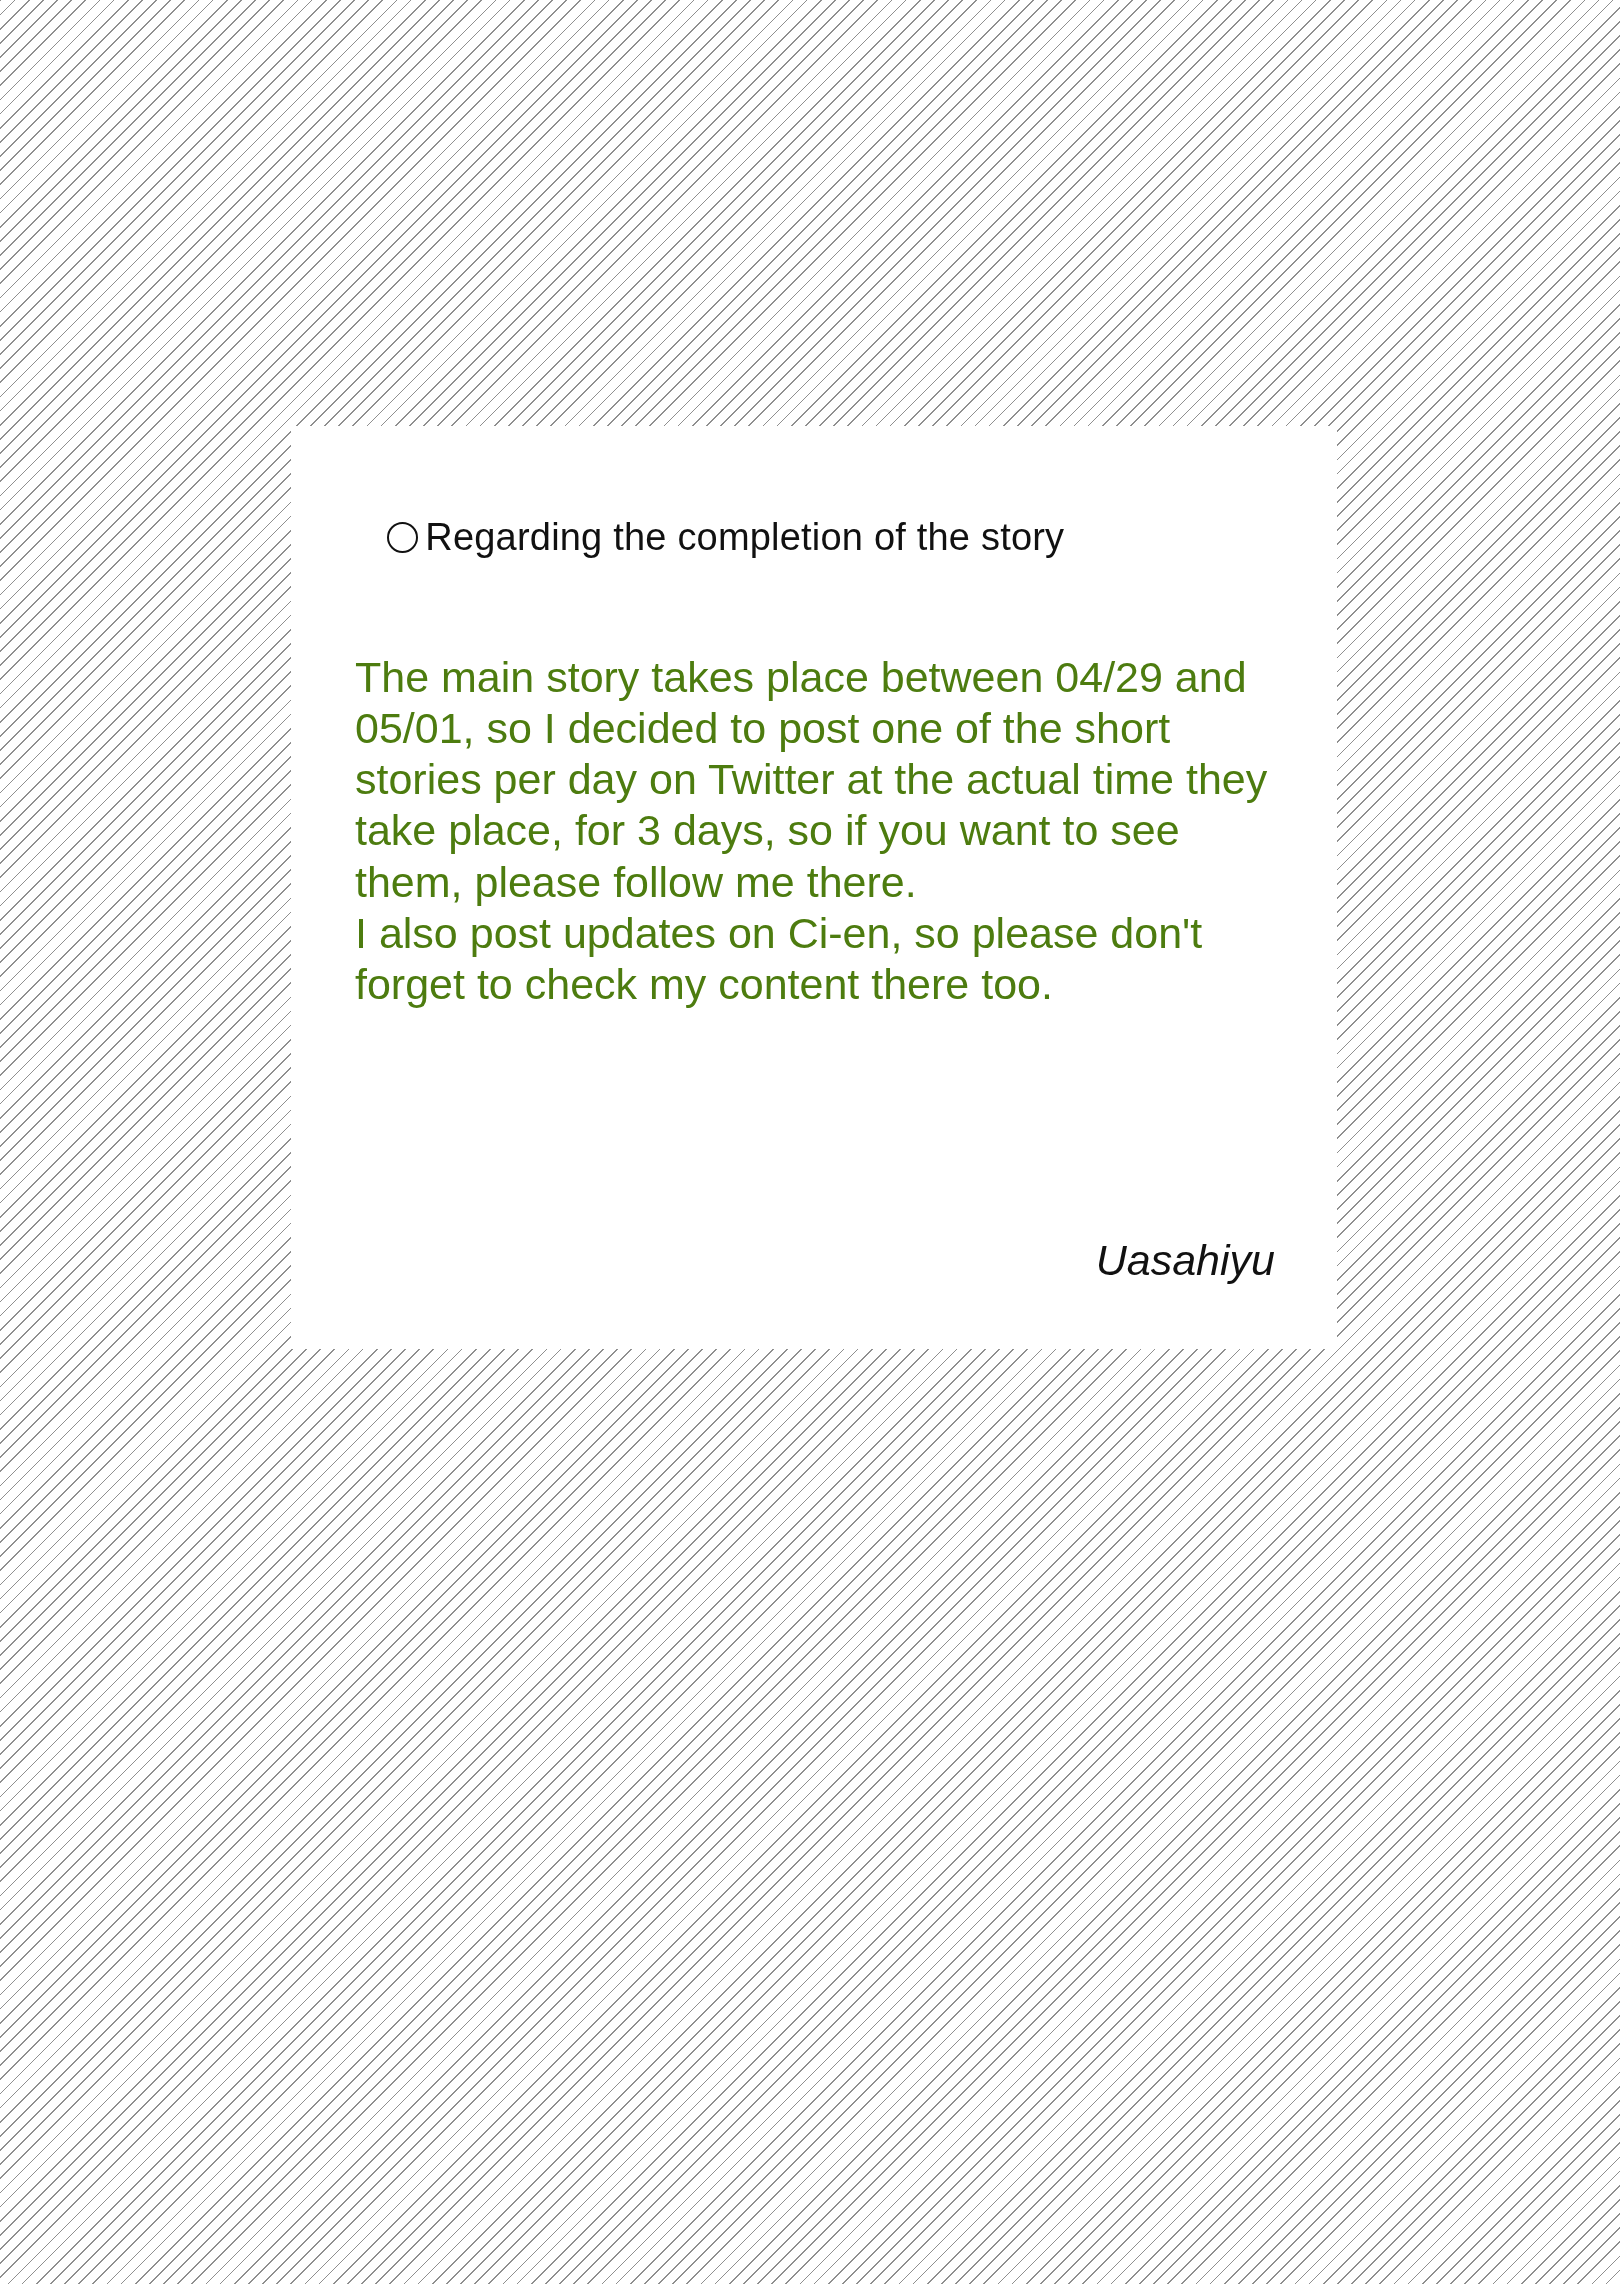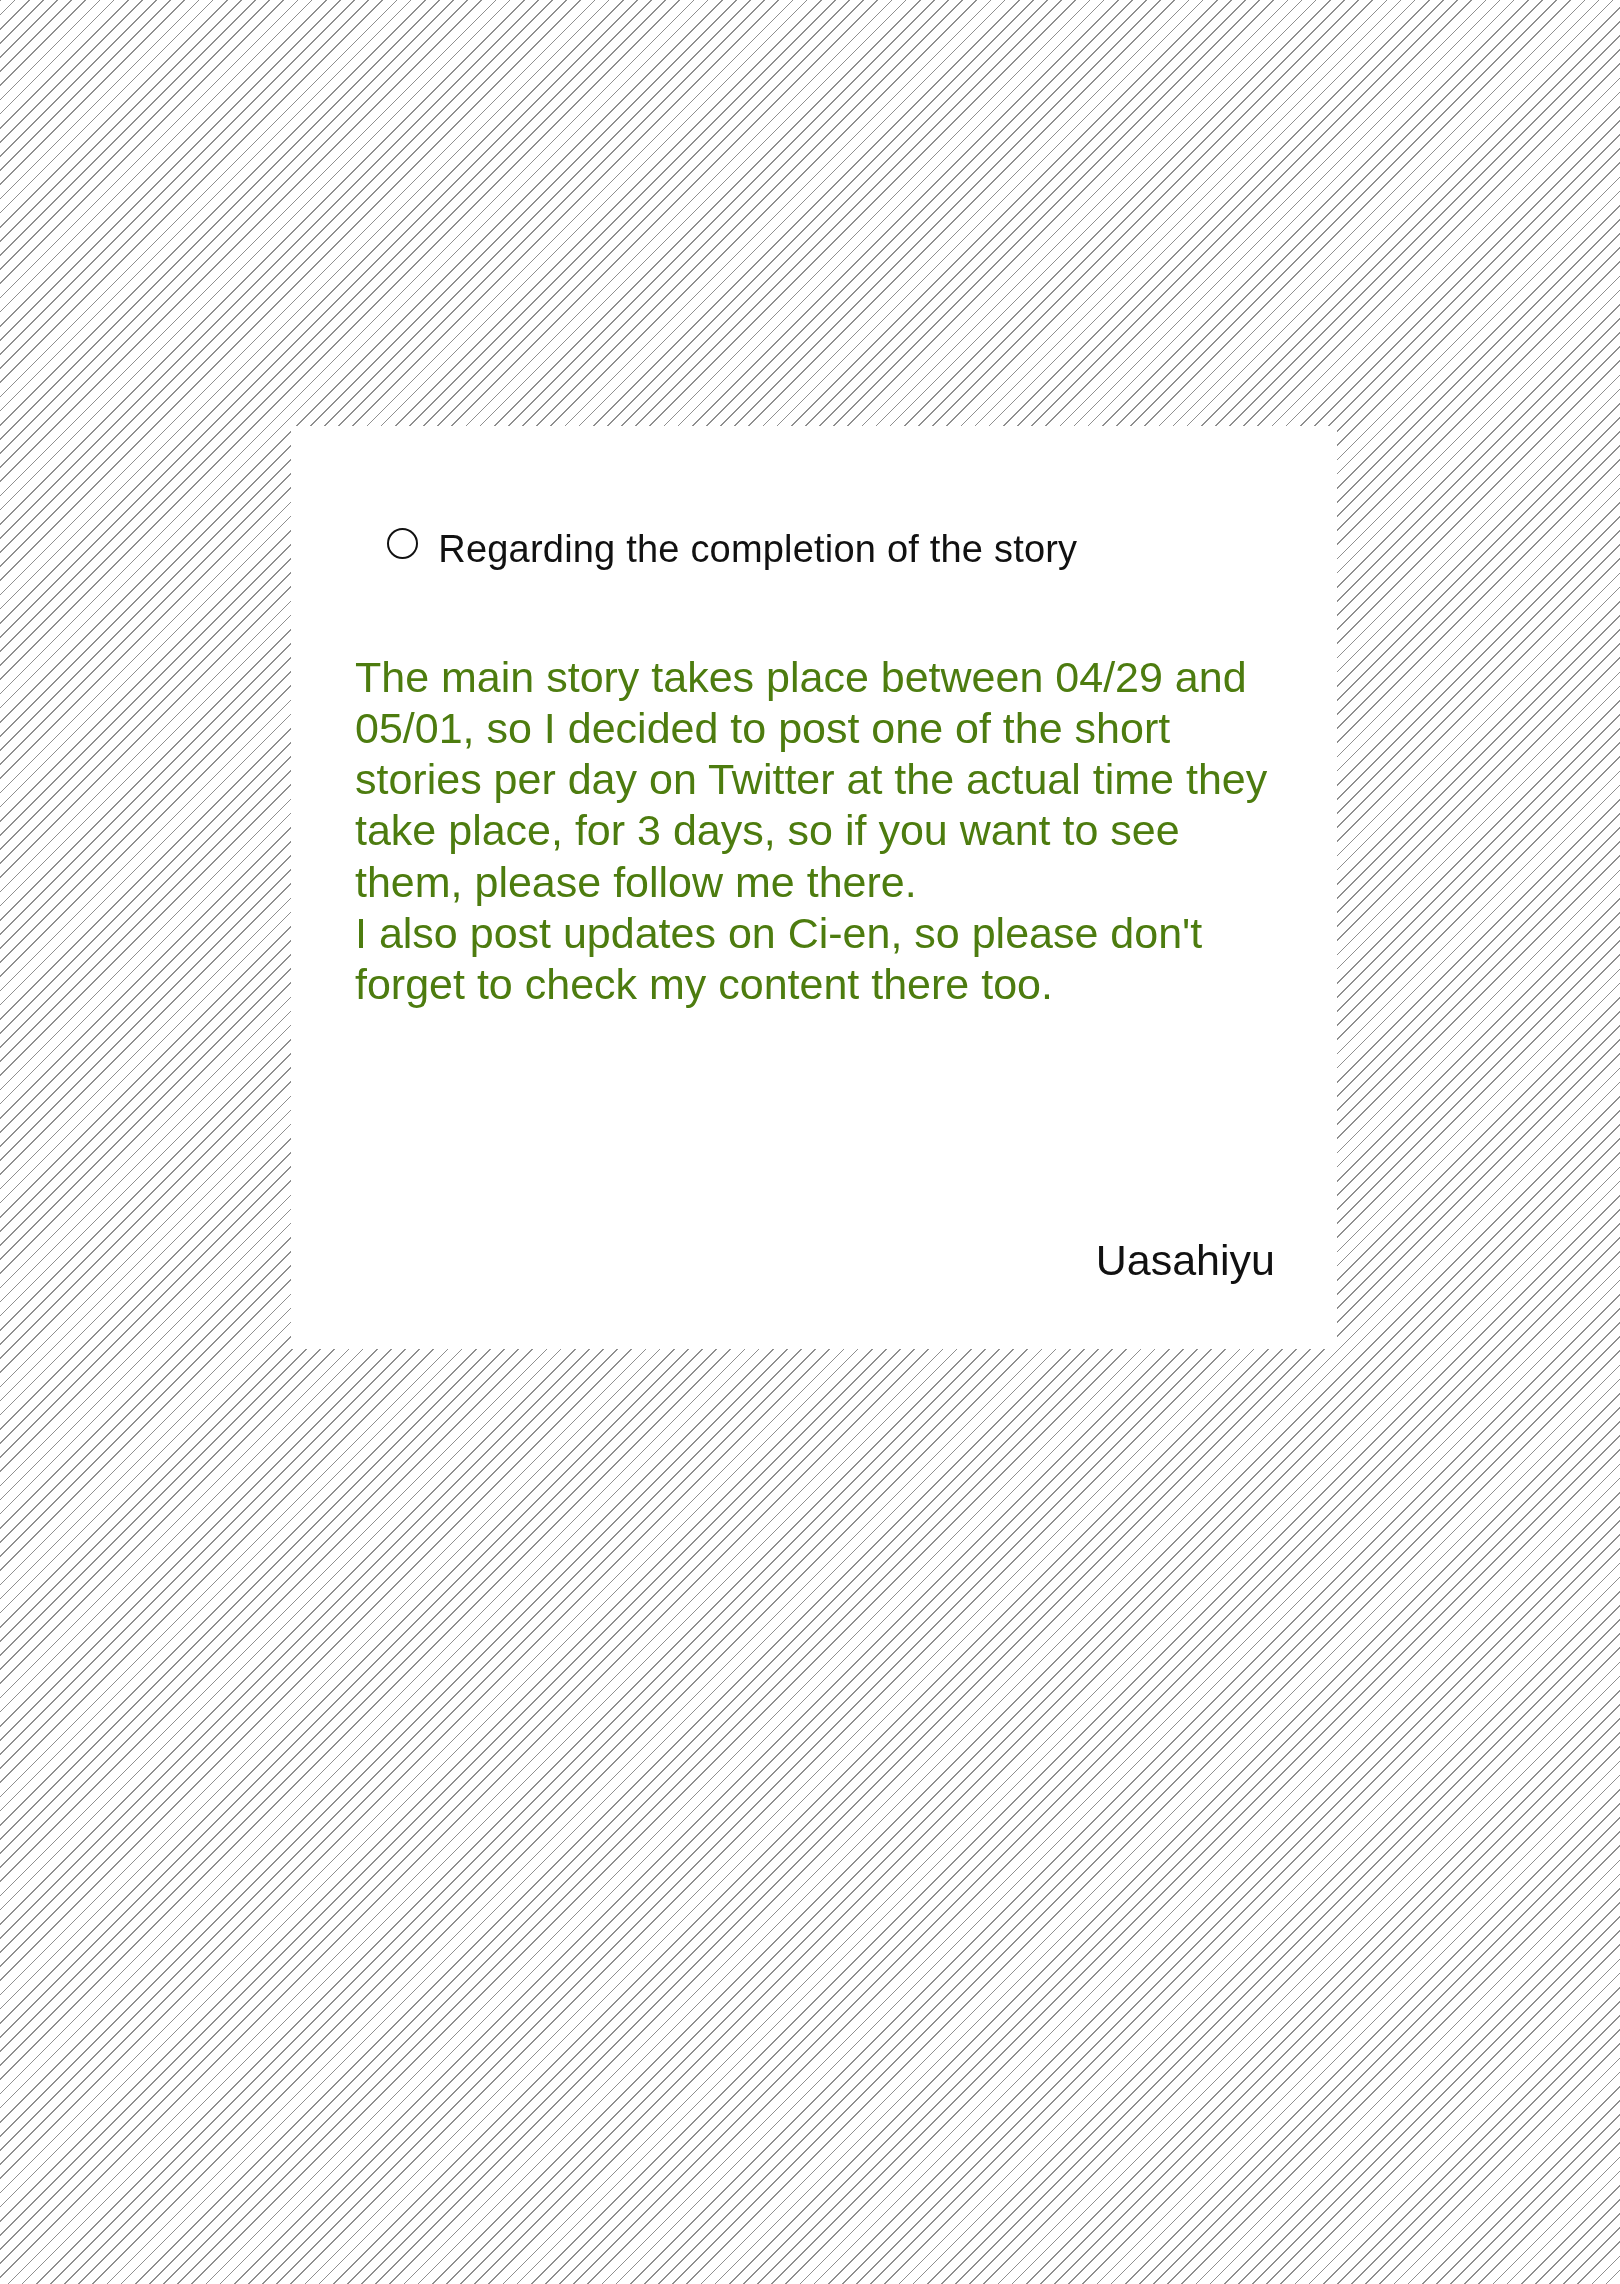--- a/index.html
+++ b/index.html
@@ -37,27 +37,27 @@
     width: 1046px;
     height: 923px;
     background: #ffffff;
     box-sizing: border-box;
     padding: 0;
   }
 
   .note-heading {
     position: absolute;
     left: 96px;
-    top: 102px;
+    top: 90px;
     display: flex;
+    align-items: center;
     font-size: 38px;
     color: #111111;
     white-space: nowrap;
     letter-spacing: 0.2px;
-    gap: 13px;
   }
 
   .circle-bullet-icon {
     display: inline-block;
     width: 31px;
     height: 31px;
     border: 2.3px solid #111111;
     border-radius: 50%;
     margin-right: 7.3px;
     box-sizing: border-box;
@@ -76,20 +76,21 @@
     letter-spacing: 0px;
   }
 
   .note-signature {
     position: absolute;
     right: 62px;
     bottom: 64px;
     font-size: 43px;
     color: #111111;
     text-align: right;
+    font-style: italic;
   }
 </style>
 </head>
 <body>
 
 <div class="page">
 
   <div class="note-card">
 
     <div class="note-heading">

